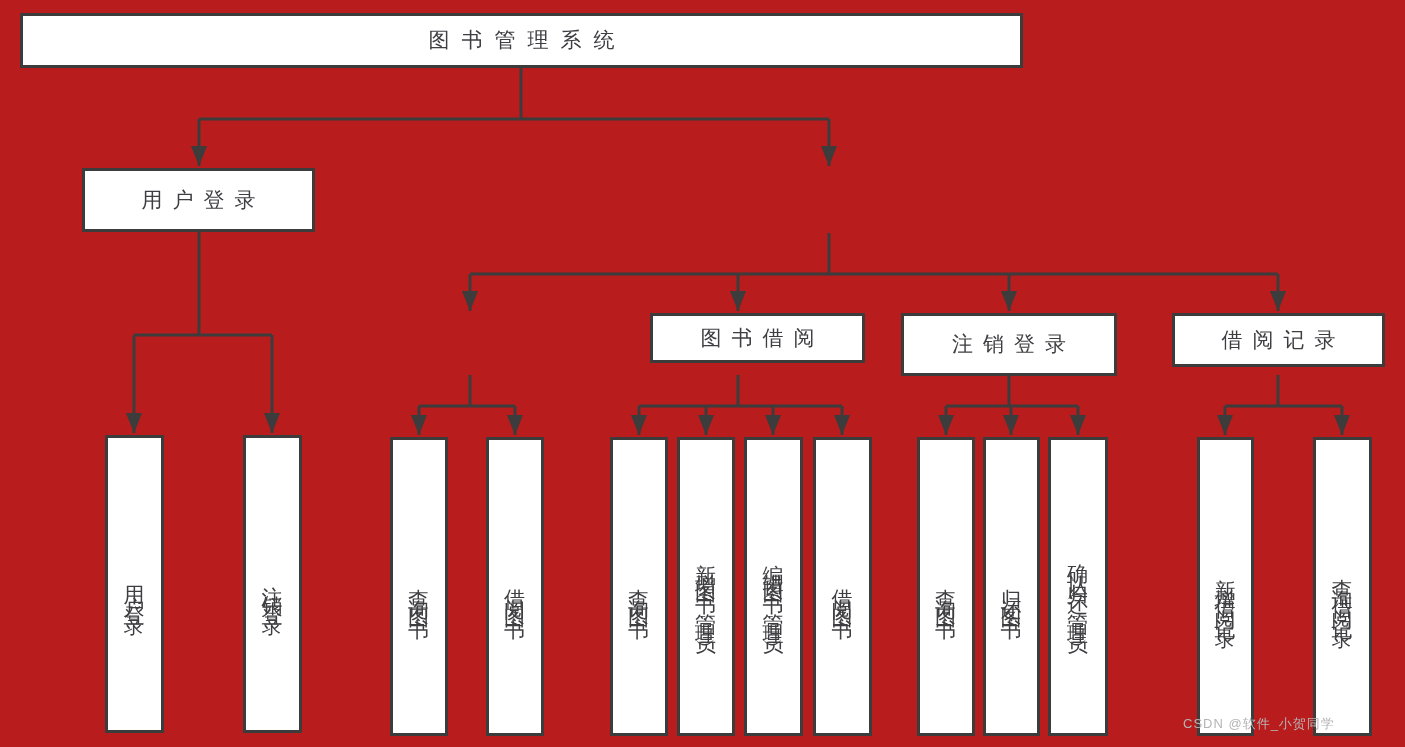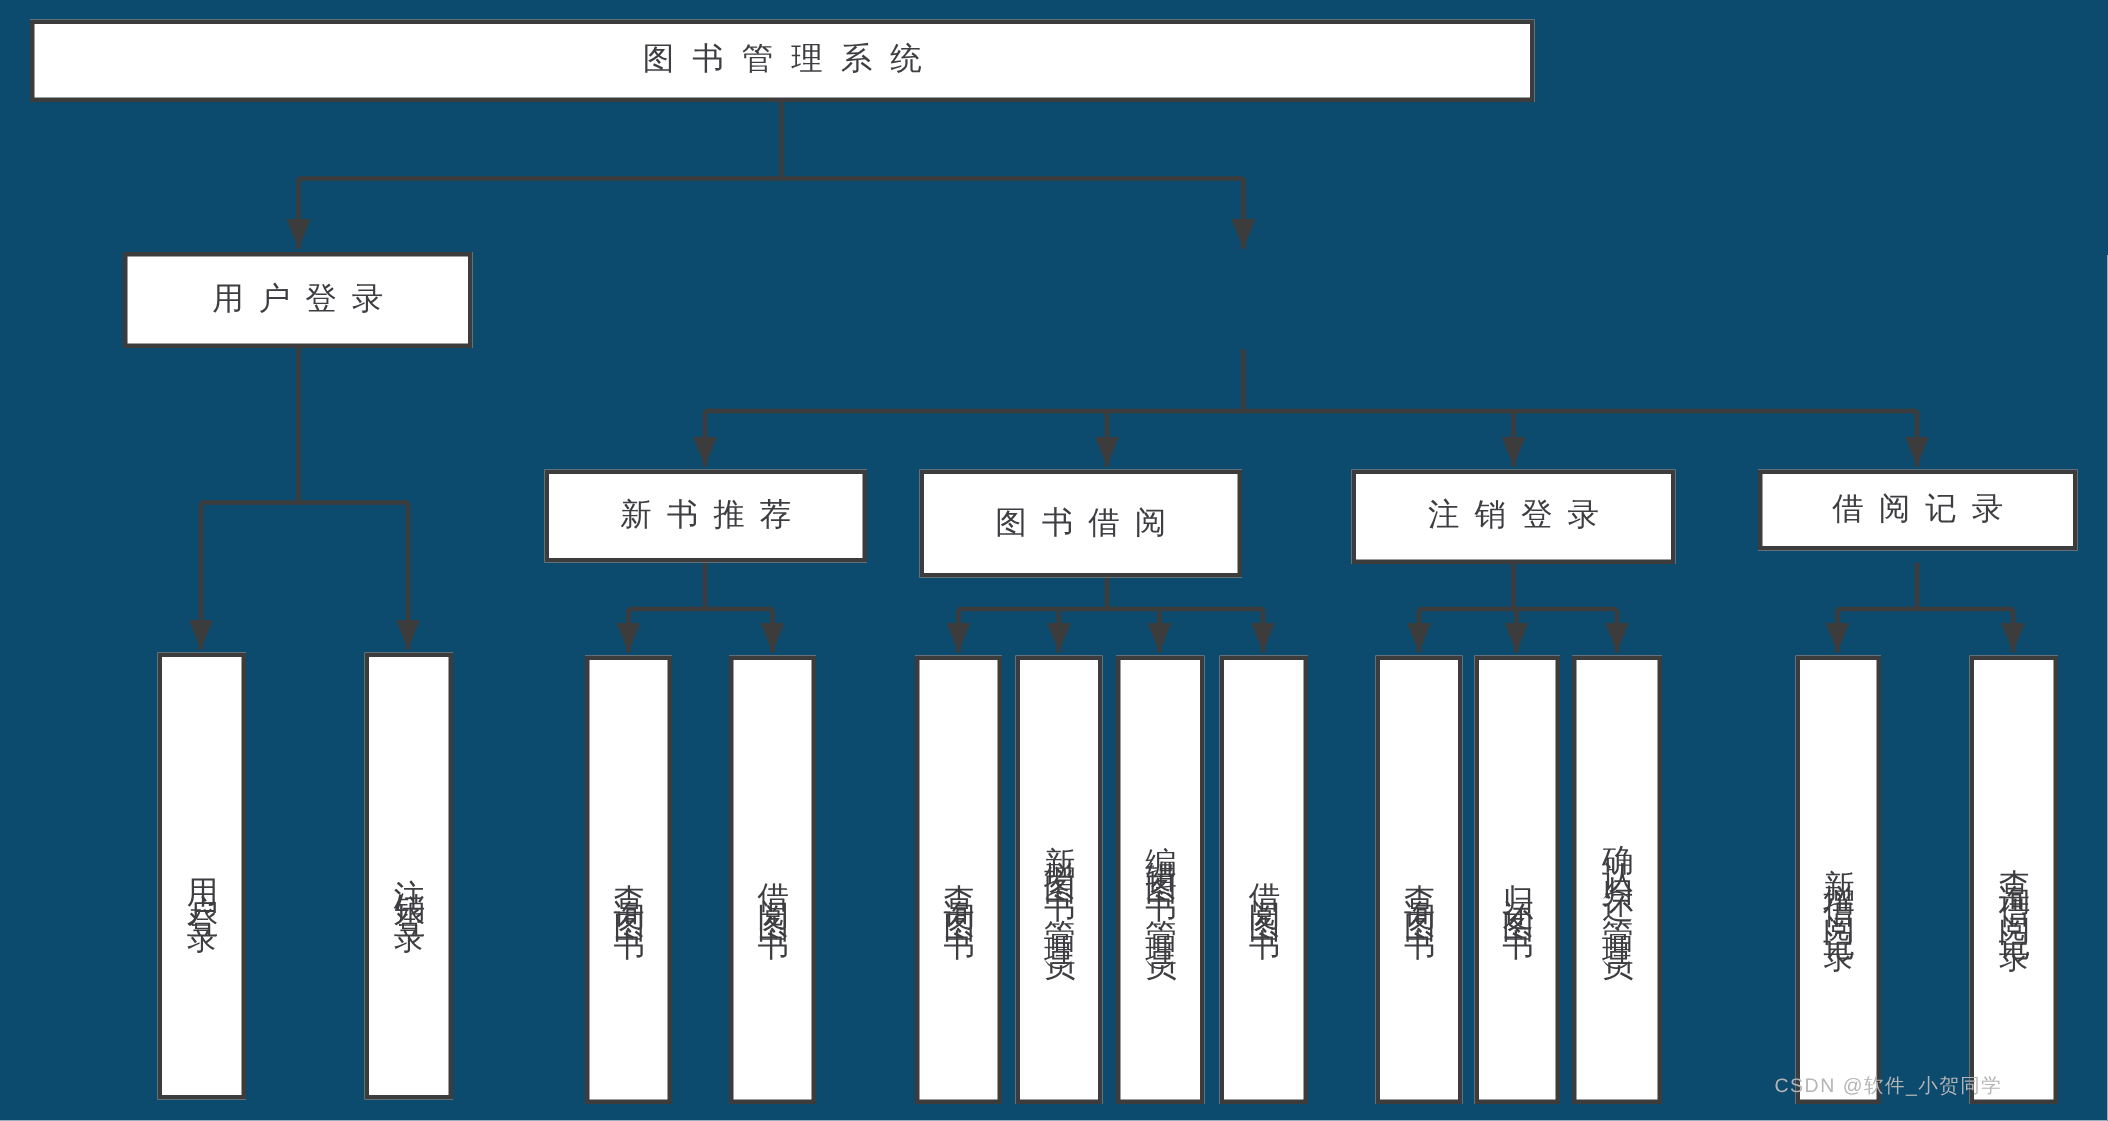--- a/index.html
+++ b/index.html
@@ -1,19 +1,19 @@
 <!DOCTYPE html>
 <html><head>
 <meta charset="utf-8">
 <style>
   html,body{margin:0;padding:0;background:#ffffff;}
   #canvas{
     position:relative;
     width:1405px;height:747px;
-    background:#0c4a6e;
+    background:#b91c1c;
     font-family:"Liberation Sans","DejaVu Sans",sans-serif;
     overflow:hidden;
   }
   #wires{position:absolute;left:0;top:0;width:1405px;height:747px;}
   .node{
     position:absolute;
     box-sizing:border-box;
     border:3px solid #3c3c3c;
     background:#ffffff;
     display:flex;
@@ -109,24 +109,21 @@
   </svg>
 
   <div class="node h root" style="left:20px;top:13px;width:1003px;height:55px">
     <span class="lbl">图书管理系统</span>
   </div>
 
   <div class="node h" style="left:82px;top:168px;width:233px;height:64px">
     <span class="lbl">用户登录</span>
   </div>
 
-  <div class="node h" style="left:363px;top:313px;width:215px;height:62px">
-    <span class="lbl">新书推荐</span>
-  </div>
-  <div class="node h" style="left:613px;top:313px;width:215px;height:72px">
+  <div class="node h" style="left:650px;top:313px;width:215px;height:50px">
     <span class="lbl">图书借阅</span>
   </div>
   <div class="node h" style="left:901px;top:313px;width:216px;height:63px">
     <span class="lbl">注销登录</span>
   </div>
   <div class="node h" style="left:1172px;top:313px;width:213px;height:54px">
     <span class="lbl">借阅记录</span>
   </div>
 
   <div class="node v" style="left:105px;top:435px;width:59px;height:298px">

